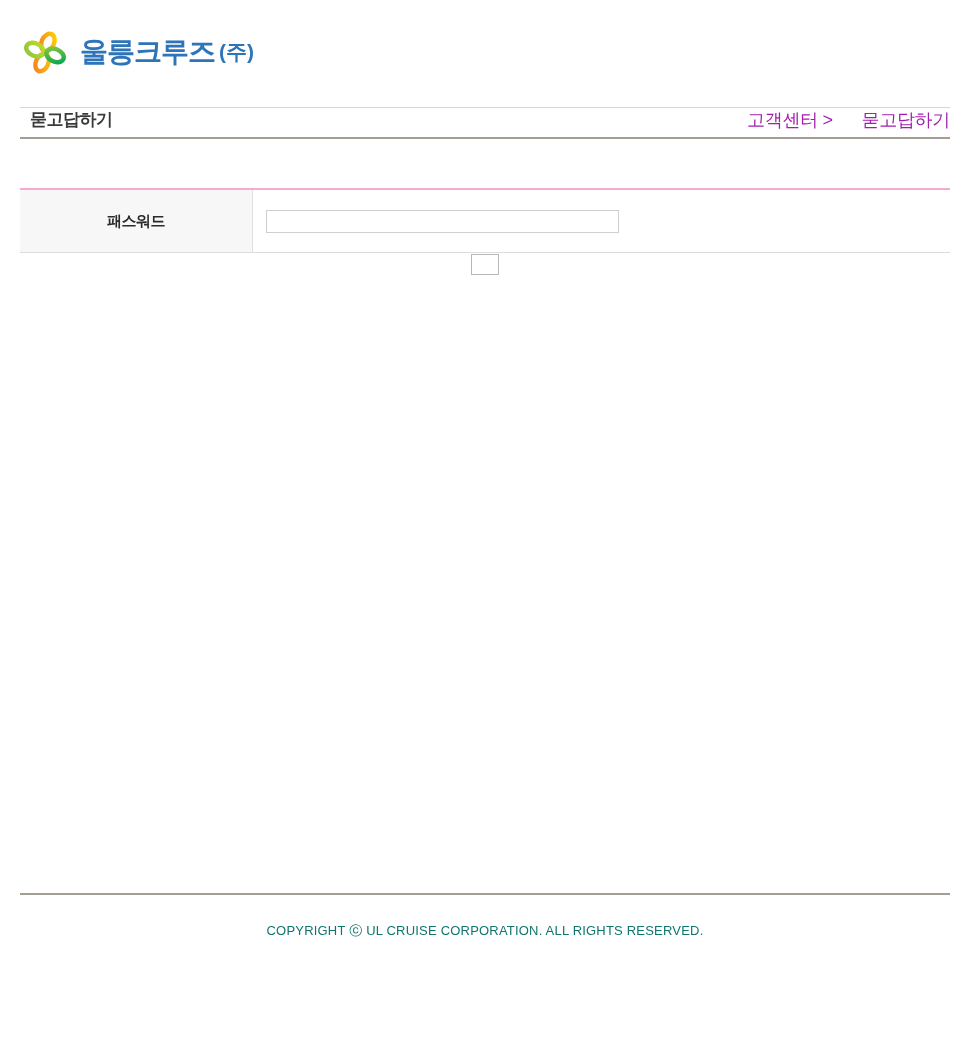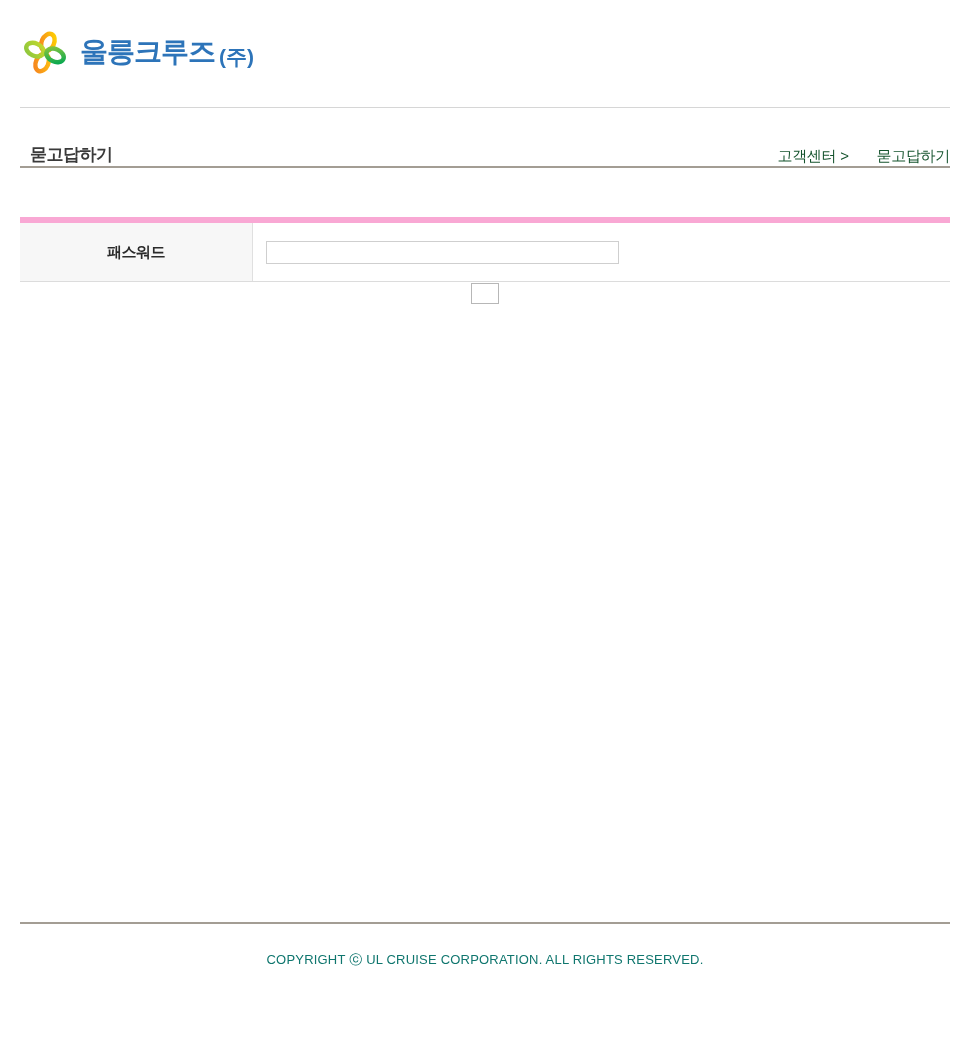--- a/index.html
+++ b/index.html
@@ -24,58 +24,58 @@
     align-items: center;
   }
   .logo-icon { width: 46px; height: 47px; flex: 0 0 auto; margin-left: 2px; }
   .logo-text {
     margin-left: 12px;
     font-size: 28px;
     font-weight: bold;
     color: #2d74b9;
     letter-spacing: -1px;
     display: flex;
-    align-items: flex-end;
+    align-items: center;
   }
   .logo-suffix {
     font-size: 21px;
     font-weight: 600;
     margin-left: 4px;
     color: #2d74b9;
     letter-spacing: 0;
   }
 
   
   .title-bar {
-    height: 61px;
+    height: 32px;
     border-top: 1px solid #d6d6d6;
     border-bottom: 2px solid #a39d94;
     display: flex;
-    align-items: flex-end;
+    align-items: flex-start;
     justify-content: space-between;
     padding-left: 10px;
   }
   .page-title {
     font-size: 17px;
     font-weight: bold;
     color: #3a3a3a;
     letter-spacing: -0.5px;
   }
   .breadcrumb {
-    font-size: 15px;
-    color: #14532d;
+    font-size: 18px;
+    color: #a21caf;
     letter-spacing: -0.3px;
   }
   .breadcrumb .crumb-parent { margin-right: 24px; }
 
   .spacer-top { height: 49px; }
 
   
   .form-table {
-    border-top: 6px solid #f9a8d4;
+    border-top: 2px solid #f9a8d4;
     border-bottom: 1px solid #dcdcdc;
     display: flex;
     height: 65px;
   }
   .label-cell {
     width: 233px;
     background: #f7f7f7;
     border-right: 1px solid #e0e0e0;
     display: flex;
     align-items: center;

